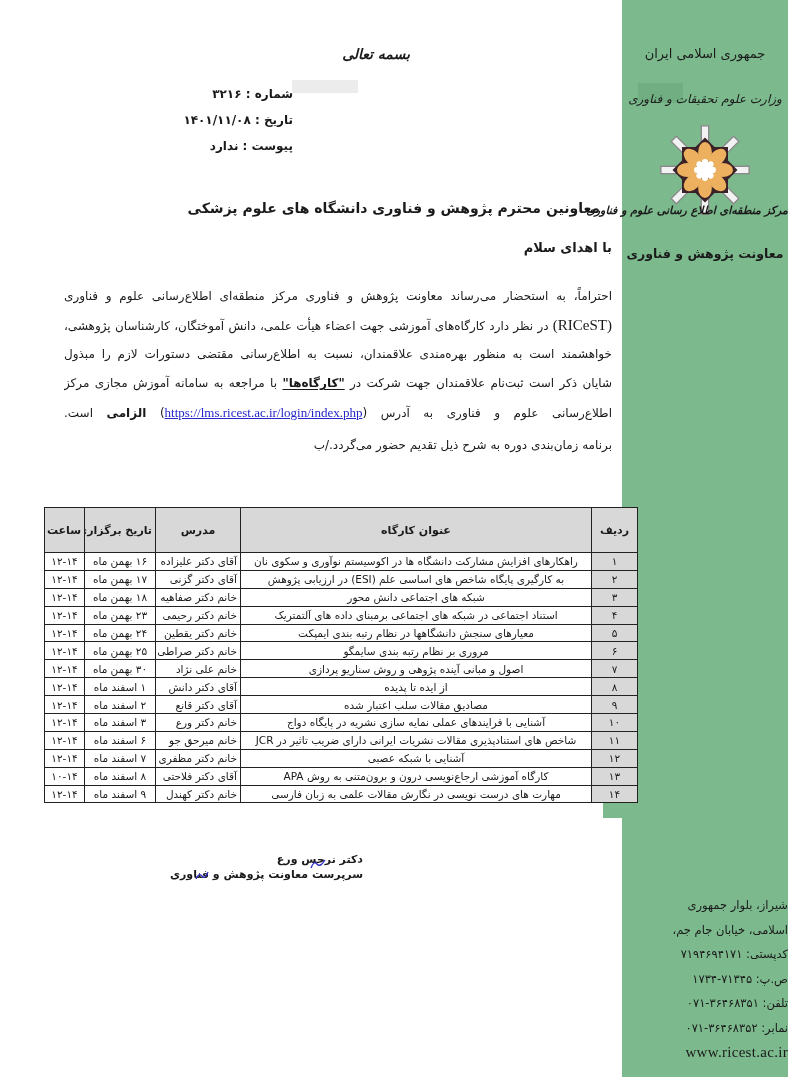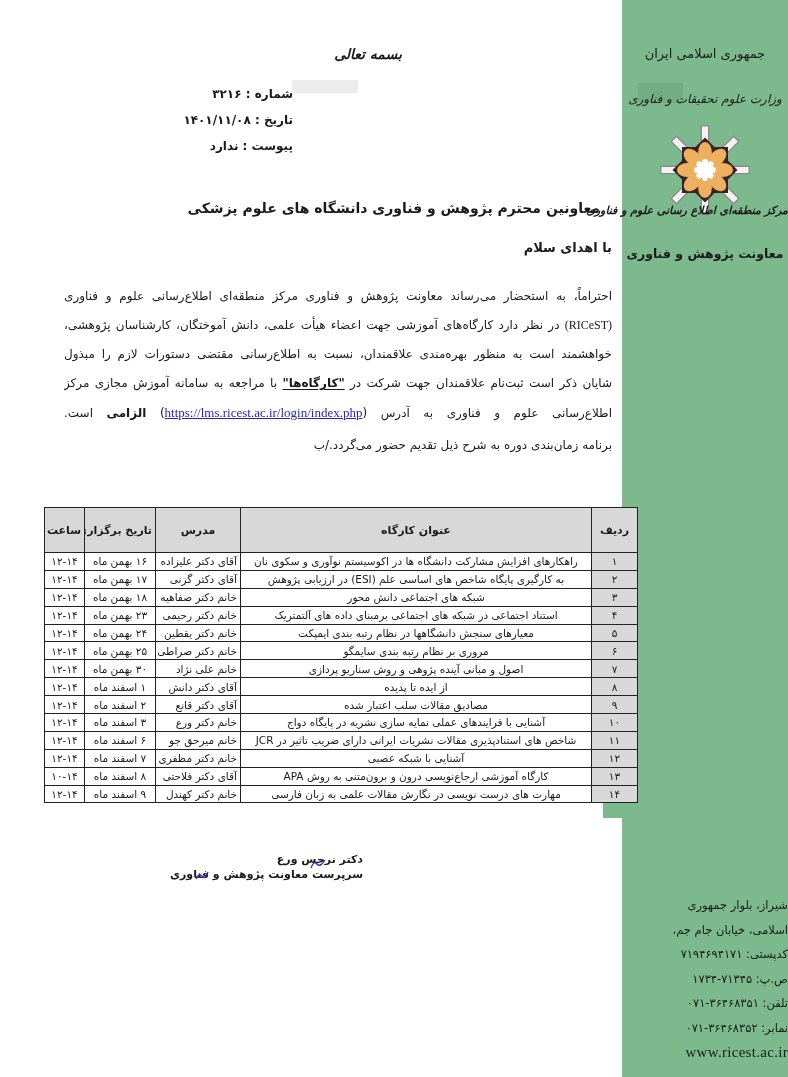--- a/index.html
+++ b/index.html
@@ -12,37 +12,37 @@
   .sb-country{top:46px;font-size:13px;}
   .sb-ministry{top:92px;font-size:12px;font-style:italic;}
   .sb-logo{position:absolute;top:124px;left:50%;transform:translateX(-50%);}
   .sb-center{top:204px;font-size:11px;font-style:italic;white-space:nowrap;letter-spacing:-0.2px;font-weight:bold;}
   .sb-deputy{top:246px;font-size:12.5px;font-weight:bold;}
   .sb-contact{position:absolute;top:893px;width:100%;text-align:right;font-size:11.5px;line-height:24.5px;}
   .sb-site{font-family:"Liberation Serif",serif;font-size:15px;letter-spacing:.3px;}
   .sb-redact{position:absolute;left:16px;top:83px;width:45px;height:20px;background:rgba(35,90,55,.13);}
 
   
-  .basmala{position:absolute;left:320px;top:46px;width:96px;text-align:center;
+  .basmala{position:absolute;left:328px;top:46px;width:96px;text-align:center;
            font-size:14px;font-style:italic;font-weight:bold;}
   .gray-redact{position:absolute;left:292px;top:80px;width:66px;height:13px;background:#ececec;}
   .meta{position:absolute;right:495px;top:81px;text-align:right;font-weight:bold;
         font-size:12px;line-height:26px;white-space:nowrap;}
 
   
   .letterbody{position:absolute;left:64px;top:200px;width:548px;}
   .recipient{font-size:14px;font-weight:bold;margin:0 12px 24px 0;}
   .salutation{font-size:13px;font-weight:bold;margin:0 0 27px 0;}
   .line{font-size:12px;height:29px;line-height:29px;text-align:justify;text-align-last:justify;overflow:hidden;}
   .line7{font-size:12px;height:29px;line-height:29px;text-align:right;padding-left:0;
          padding-right:0;text-align-last:right;margin-top:4px;}
   .line7 span{display:inline-block;margin-right:-72px;transform:translateX(-72px);}
   .em{font-weight:bold;text-decoration:underline;text-underline-offset:2px;}
   .bold{font-weight:bold;}
-  .latin{font-family:"Liberation Serif",serif;font-size:12px;}
+  .latin{font-family:"Liberation Serif",serif;font-size:15px;}
   .url{font-family:"Liberation Serif",serif;font-size:13px;color:#2525c9;
        text-decoration:underline;cursor:pointer;}
 
   
   .green-patch{position:absolute;left:603px;top:797px;width:37px;height:21px;background:#7cba8d;z-index:1;}
   table.wk{position:absolute;left:44px;top:507px;width:593px;border-collapse:collapse;z-index:2;
            table-layout:fixed;font-size:10.5px;}
   table.wk th,table.wk td{border:1px solid #222;padding:0 3px;background:#fff;overflow:hidden;white-space:nowrap;}
   table.wk thead th{background:#d8d8d8;font-weight:bold;font-size:11px;height:44px;text-align:center;}
   table.wk tbody td{height:16.9px;text-align:center;}

